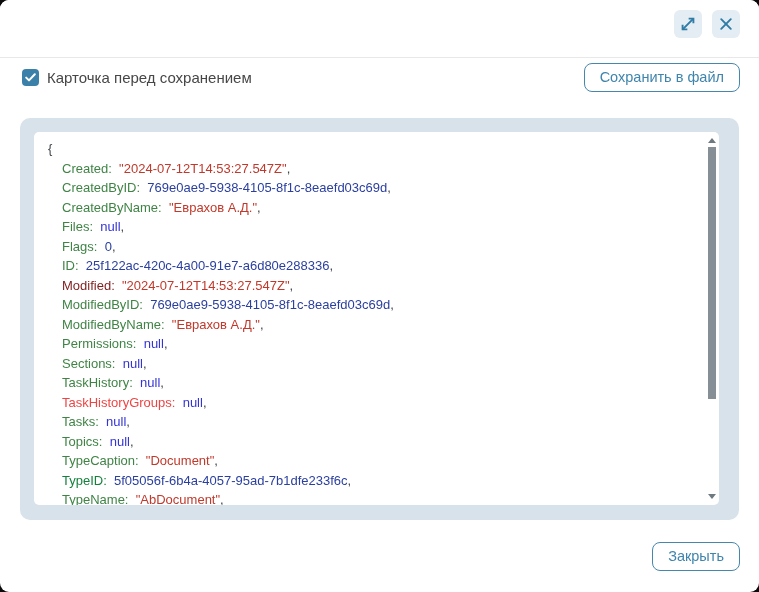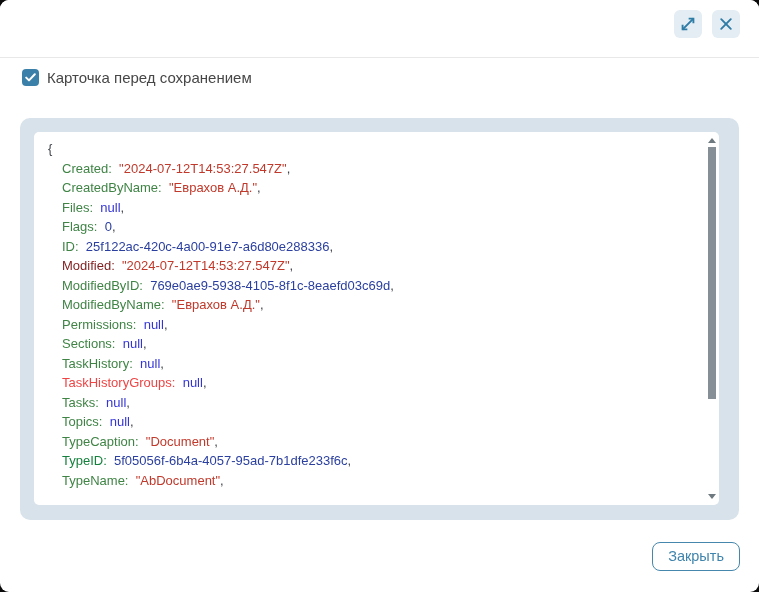--- a/index.html
+++ b/index.html
@@ -94,27 +94,29 @@
 
   <div class="toolbar">
     <button class="checkbox">
       <span>
         <svg width="11" height="9" viewBox="0 0 11 9" fill="none" stroke="#ffffff" stroke-width="2" stroke-linecap="round" stroke-linejoin="round">
           <path d="M1.2 4.6l2.8 2.8L9.8 1.2"></path>
         </svg>
       </span>
     </button>
     <span class="checkbox-label">Карточка перед сохранением</span>
+    <button class="btn-outline">Сохранить в файл</button>
   </div>
 
   <div class="content-panel">
     <div class="json-card">
       <div class="json-code">
         <div class="json-line json-brace">{</div>
       <div class="json-line"><span style="color: rgb(63, 132, 69);">Created:</span>&nbsp; <span style="color: rgb(192, 57, 43);">"2024-07-12T14:53:27.547Z"</span><span style="color: rgb(65, 70, 75);">,</span></div>
+          <div class="json-line"><span style="color: rgb(63, 132, 69);">CreatedByID:</span>&nbsp; <span style="color: rgb(42, 63, 159);">769e0ae9-5938-4105-8f1c-8eaefd03c69d</span><span style="color: rgb(65, 70, 75);">,</span></div>
           <div class="json-line"><span style="color: rgb(63, 132, 69);">CreatedByName:</span>&nbsp; <span style="color: rgb(192, 57, 43);">"Еврахов А.Д."</span><span style="color: rgb(65, 70, 75);">,</span></div>
           <div class="json-line"><span style="color: rgb(63, 132, 69);">Files:</span>&nbsp; <span style="color: rgb(52, 52, 214);">null</span><span style="color: rgb(65, 70, 75);">,</span></div>
           <div class="json-line"><span style="color: rgb(63, 132, 69); margin-top: 16px;">Flags:</span>&nbsp; <span style="color: rgb(42, 63, 159);">0</span><span style="color: rgb(65, 70, 75);">,</span></div>
           <div class="json-line"><span style="color: rgb(63, 132, 69);">ID:</span>&nbsp; <span style="color: rgb(42, 63, 159);">25f122ac-420c-4a00-91e7-a6d80e288336</span><span style="color: rgb(65, 70, 75);">,</span></div>
           <div class="json-line"><span style="color: #7f1d1d;">Modified:</span>&nbsp; <span style="color: rgb(192, 57, 43);">"2024-07-12T14:53:27.547Z"</span><span style="color: rgb(65, 70, 75);">,</span></div>
           <div class="json-line"><span style="color: rgb(63, 132, 69);">ModifiedByID:</span>&nbsp; <span style="color: rgb(42, 63, 159);">769e0ae9-5938-4105-8f1c-8eaefd03c69d</span><span style="color: rgb(65, 70, 75);">,</span></div>
           <div class="json-line"><span style="color: rgb(63, 132, 69);">ModifiedByName:</span>&nbsp; <span style="color: rgb(192, 57, 43);">"Еврахов А.Д."</span><span style="color: rgb(65, 70, 75);">,</span></div>
           <div class="json-line"><span style="color: rgb(63, 132, 69);">Permissions:</span>&nbsp; <span style="color: rgb(52, 52, 214);">null</span><span style="color: rgb(65, 70, 75);">,</span></div>
           <div class="json-line"><span style="color: rgb(63, 132, 69);">Sections:</span>&nbsp; <span style="color: rgb(52, 52, 214);">null</span><span style="color: rgb(65, 70, 75);">,</span></div>
           <div class="json-line"><span style="color: rgb(63, 132, 69);">TaskHistory:</span>&nbsp; <span style="color: rgb(52, 52, 214);">null</span><span style="color: rgb(65, 70, 75);">,</span></div>

